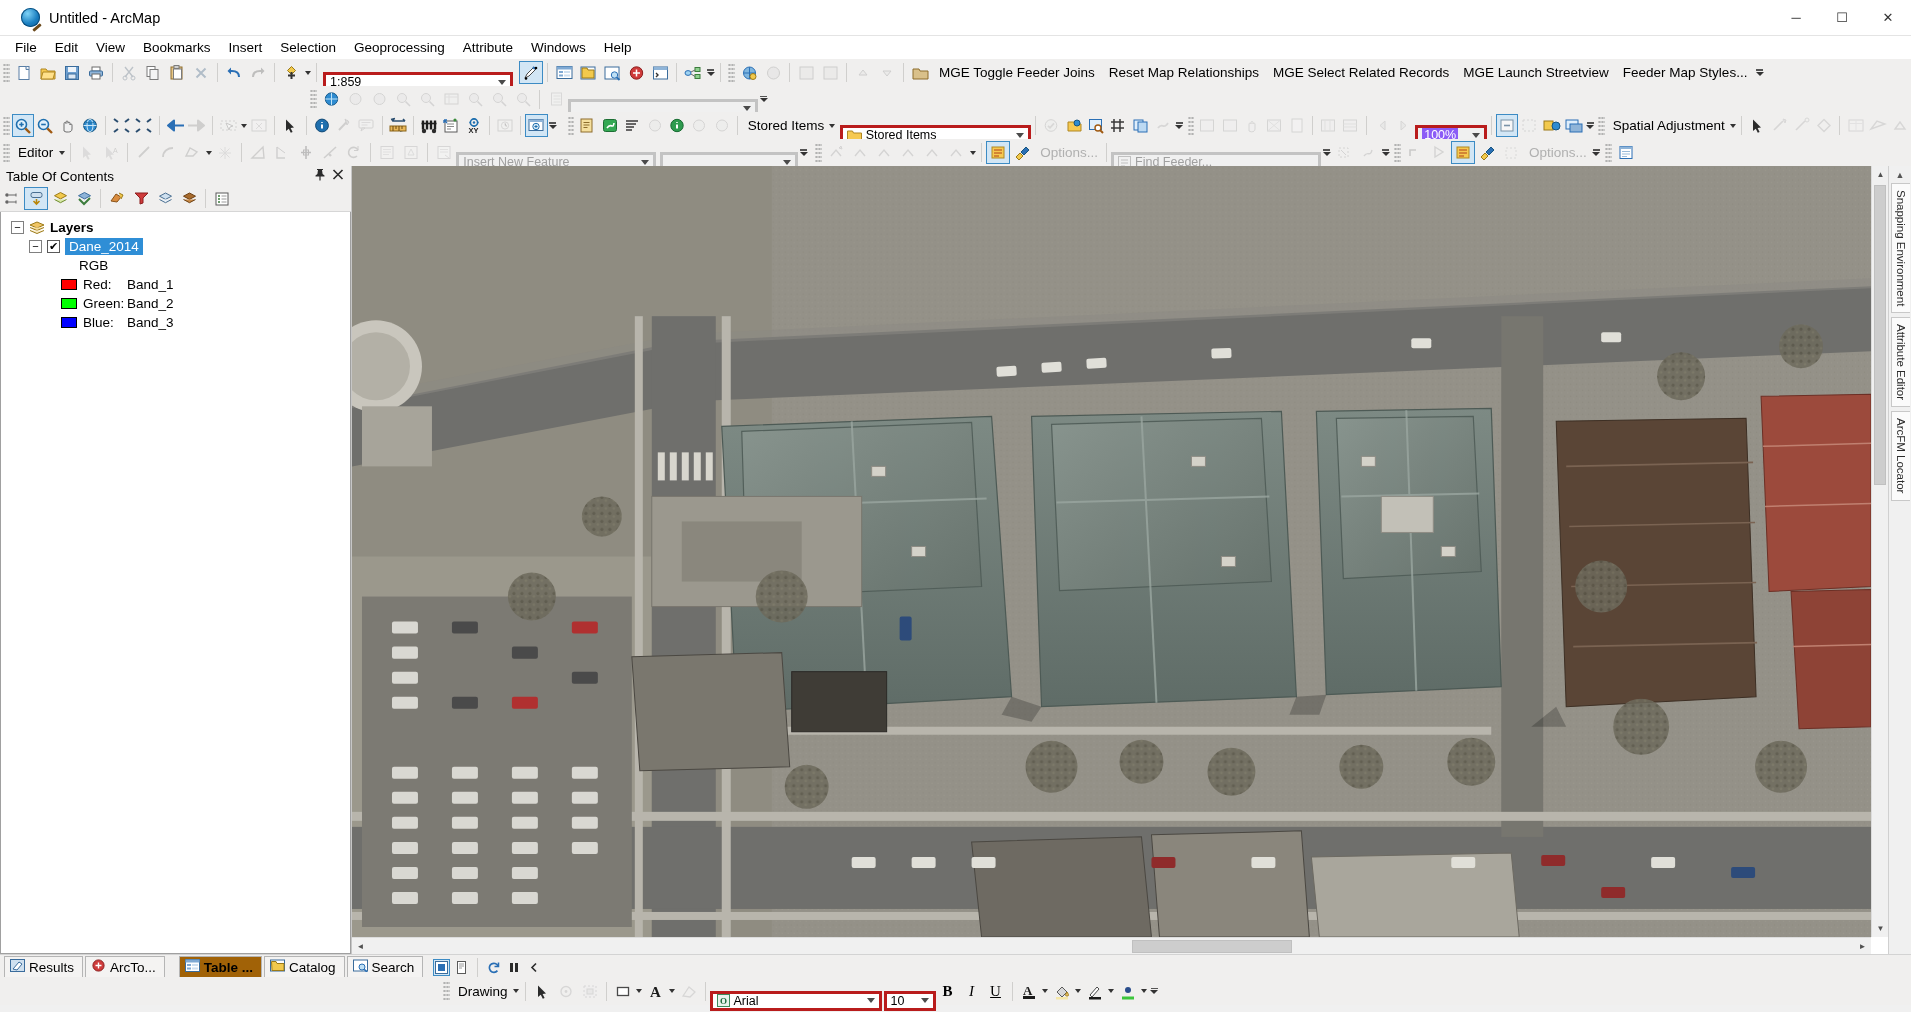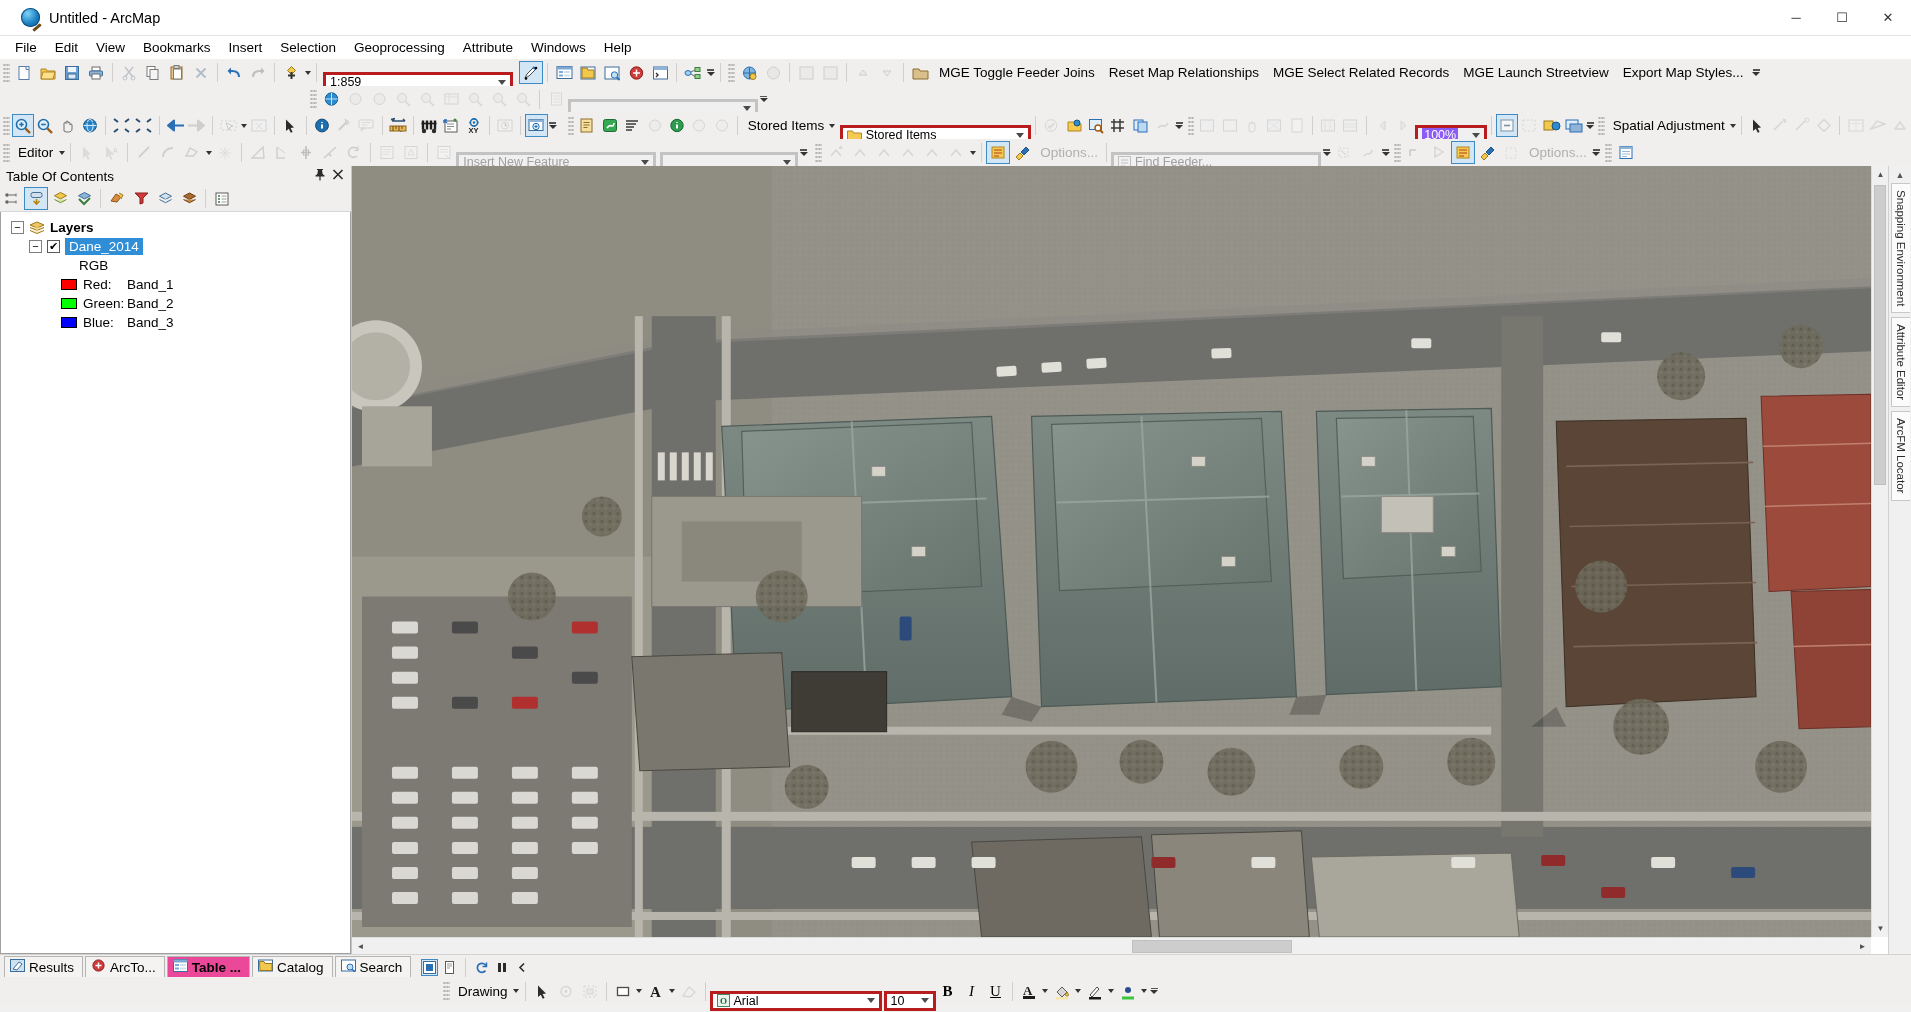--- a/index.html
+++ b/index.html
@@ -108,21 +108,21 @@
   .vtab { writing-mode: vertical-rl; text-orientation: mixed;
           background:#fbfbfb; border:1px solid #c8c8c8; border-right:none;
           font-size:11.5px; padding:6px 3px; margin-bottom:4px; color:#2b2b2b; white-space:nowrap; }
 
   
   .btabs { height: 23px; display:flex; align-items:flex-end; background:#f0efee;
            border-top:1px solid #d3d3d3; padding-left:4px; }
   .btab { display:flex; align-items:center; gap:4px; height:21px; padding:0 8px 0 5px;
           border:1px solid #b5b5b5; border-bottom:none; background:#f4f3f2; font-size:13.5px;
           margin-right:2px; }
-  .btab.active { background:#ec4899; font-weight:bold; }
+  .btab.active { background:#a16207; font-weight:bold;margin-left:12px; }
   .bmini { display:flex; align-items:center; gap:3px; padding-left:8px; }
   .mini { width:17px;height:17px;display:flex;align-items:center;justify-content:center; }
   .mini.sel { background:#d2e6f5; box-shadow: inset 0 0 0 1px #3c8bc4; }
 
   .drawbar { height:28px; display:flex; align-items:center; background:#f0efee; }
   .statusbar { height:26px; display:flex; align-items:center; justify-content:flex-end;
                background:#f0f0f0; font-size:13px; padding-right:16px; color:#111; }
 </style>
 </head>
 <body>
@@ -333,21 +333,21 @@
     <div class="ti">
       <svg width="17" height="16">
           <path d="M1 4h6l1 2h8v8H1z" fill="#d9c08a" stroke="#8d6d2c"></path>
         </svg>
       </div>
 
     <div class="tbtn">MGE Toggle Feeder Joins</div>
     <div class="tbtn">Reset Map Relationships</div>
     <div class="tbtn">MGE Select Related Records</div>
     <div class="tbtn">MGE Launch Streetview</div>
-    <div class="tbtn">Export Map Styles...</div>
+    <div class="tbtn">Feeder Map Styles...</div>
     <div class="ovf">
         <i></i>
       </div>
   </div>
 
   <div class="tbrow" style="height:26px;">
     <div style="width:307px;"></div>
     <div class="grip"></div>
     <div class="ti">
       <svg width="17" height="16">

